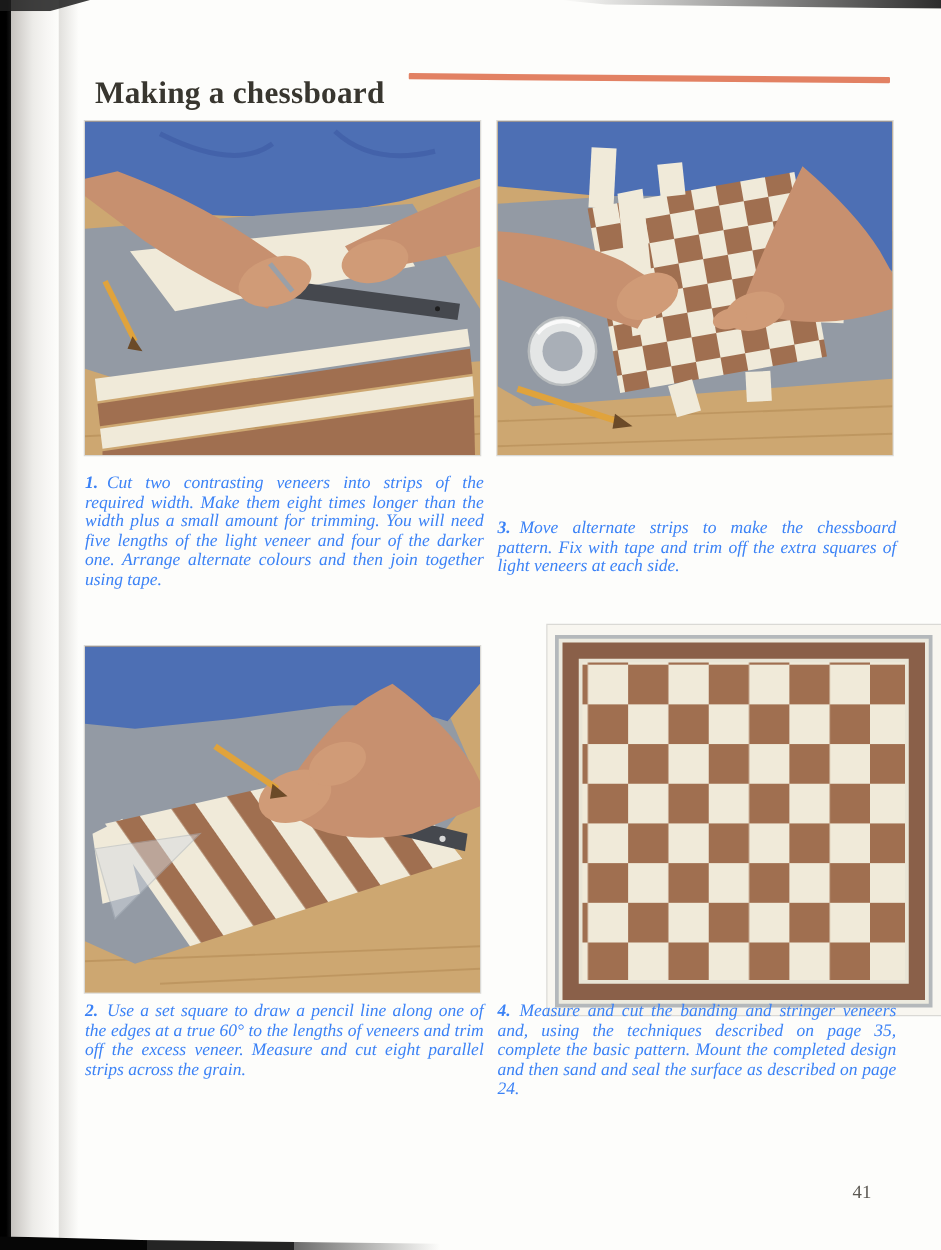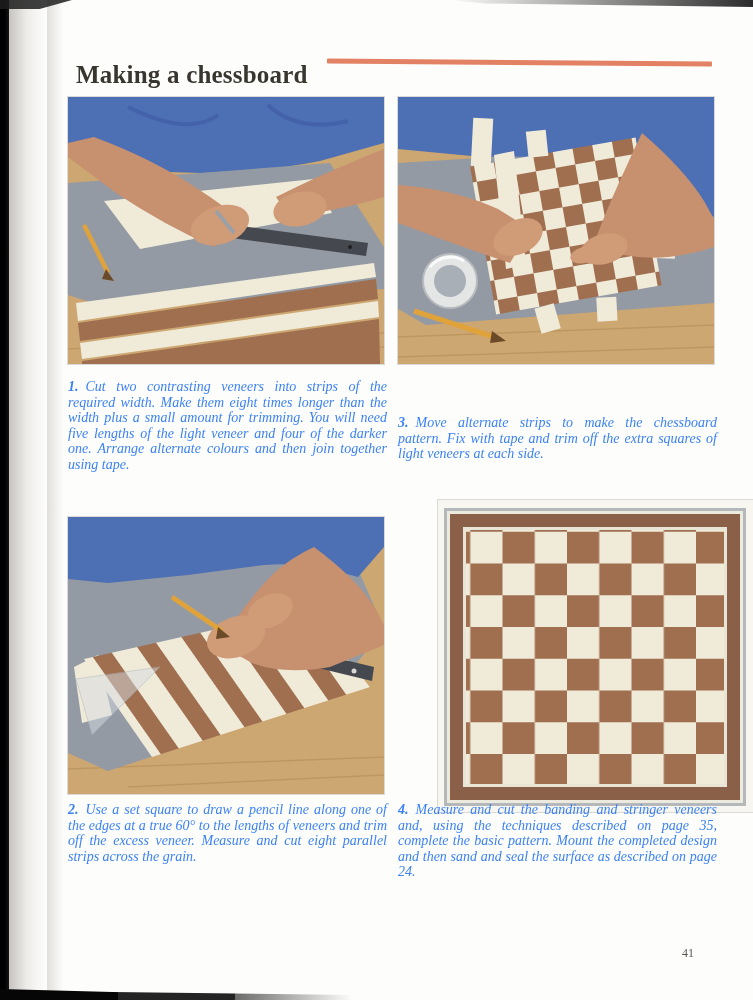--- a/index.html
+++ b/index.html
@@ -36,21 +36,21 @@
   .c-shirt{fill:var(--shirt-blue,#4d6fb4);}
   .c-skin{fill:var(--skin,#c7906f);}
   .c-hand{fill:#d09b77;}
   .c-light{fill:var(--veneer-light,#f0ead9);}
   .c-dark{fill:var(--veneer-dark,#a06f50);}
   .c-steel{fill:#45484e;}
   
   .caption{position:absolute;width:319px;margin:0;font-size:14px;line-height:15.5px;
     color:#3b82f6;text-align:justify;font-style:italic;}
   .caption .num{font-weight:700;padding-right:7px;}
-  .pagenum{position:absolute;left:682px;top:946px;font-size:12px;color:#5b5852;}
+  .pagenum{position:absolute;left:682px;top:946px;font-size:15px;color:#5b5852;}
 </style>
 </head>
 <body>
 
 <div class="edge edge-spine"></div>
 <div class="edge edge-prevpage"></div>
 <div class="edge edge-gutter"></div>
 <div class="edge edge-topleft"></div>
 <div class="edge edge-topright"></div>
 <div class="edge edge-bottom"></div>

